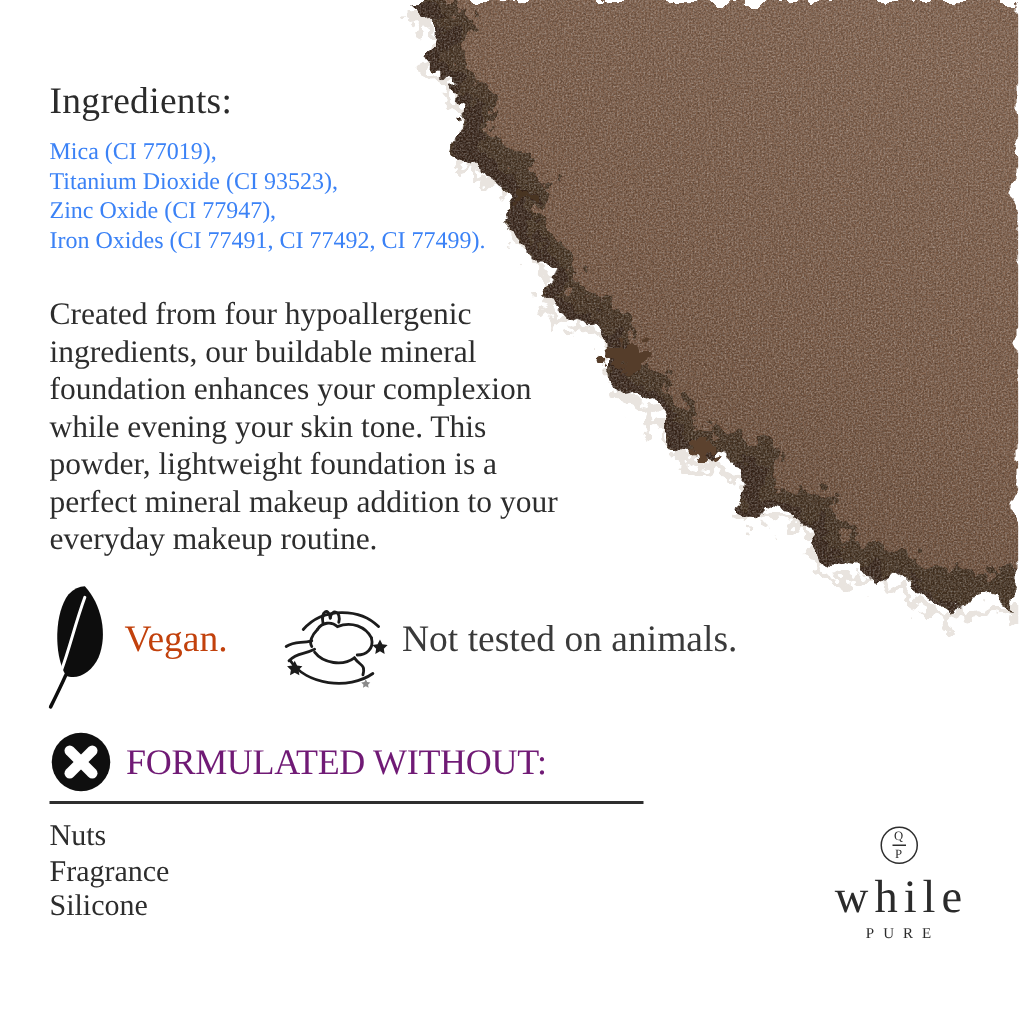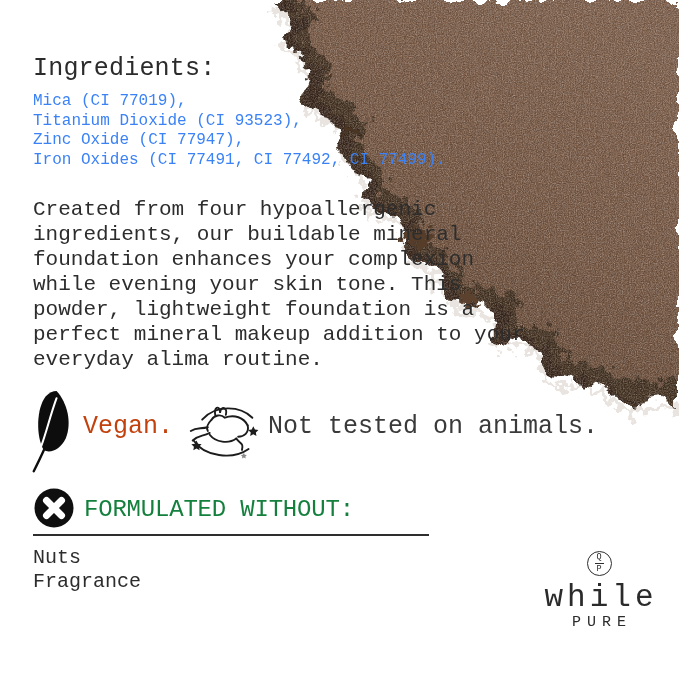--- a/index.html
+++ b/index.html
@@ -1,44 +1,44 @@
 <!DOCTYPE html>
 <html><head>
 <meta charset="utf-8">
 <style>
   html,body{margin:0;padding:0;background:#fff;}
   .page{position:relative;width:679px;height:679px;background:#ffffff;overflow:hidden;
-        font-family:Liberation Mono, monospace;color:#2e2e2e;}
+        font-family:Liberation Serif, serif;color:#2e2e2e;}
   
   .powder{position:absolute;top:0;left:0;width:679px;height:440px;pointer-events:none;}
   
   .ing-heading{position:absolute;left:33px;top:54px;font-size:25px;letter-spacing:.2px;color:#2b2b2b;}
   .ing-list{position:absolute;left:33px;top:92px;font-size:16px;line-height:19.5px;color:#3b82f6;}
   
   .desc{position:absolute;left:33px;top:197px;font-size:21px;line-height:25px;color:#2d2d2d;}
   
   .leaf{position:absolute;left:30px;top:390px;width:44px;height:84px;}
   .vegan-label{position:absolute;left:83px;top:413px;font-size:25px;line-height:28px;color:#c2410c;}
   .bunny{position:absolute;left:187px;top:401px;width:72px;height:60px;}
   .nta-label{position:absolute;left:268px;top:413px;font-size:25px;line-height:28px;color:#3a3a3a;}
   
   .fw-icon{position:absolute;left:34px;top:488px;width:40px;height:40px;}
   .fw-heading{position:absolute;left:84px;top:497px;font-size:24px;line-height:25px;
-              letter-spacing:-0.2px;color:#15803d;}
+              letter-spacing:-0.2px;color:#701a75;}
   .fw-rule{position:absolute;left:33px;top:534px;width:396px;height:2px;background:#2e2e2e;}
   .fw-col{position:absolute;top:546px;font-size:20px;line-height:23.5px;color:#2d2d2d;white-space:nowrap;}
   .fw-col1{left:33px;} .fw-col2{left:130px;} .fw-col3{left:268px;}
   
   .brand{position:absolute;left:543px;top:551px;width:112px;display:flex;flex-direction:column;align-items:center;}
   .monogram{width:25px;height:25px;border:1.4px solid #2e2e2e;border-radius:50%;
             display:flex;flex-direction:column;align-items:center;justify-content:center;box-sizing:border-box;}
   .monogram span{font-size:8.5px;line-height:8.5px;color:#2e2e2e;}
   .monogram .bar{width:9px;height:1.2px;background:#2e2e2e;margin:1px 0;}
   .brand-name{font-size:31px;line-height:30px;letter-spacing:4px;color:#2b2b2b;margin-top:7px;margin-left:4px;}
-  .brand-sub{font-size:15px;line-height:16px;letter-spacing:6px;color:#2b2b2b;margin-top:2px;margin-left:6px;}
+  .brand-sub{font-size:10px;line-height:16px;letter-spacing:6px;color:#2b2b2b;margin-top:2px;margin-left:6px;}
 </style>
 </head>
 <body>
 
 <div class="page">
 
   <svg class="powder" viewBox="0 0 679 440" width="679" height="440" aria-hidden="true">
     <defs>
       <linearGradient id="powgrad" x1="12%" y1="95%" x2="88%" y2="5%">
         <stop offset="0" stop-color="#3f2c1e"></stop>
@@ -101,21 +101,21 @@
     <div>Iron Oxides (CI 77491, CI 77492, CI 77499).</div>
   </div>
 
   <div class="desc">
     <div>Created from four hypoallergenic</div>
     <div>ingredients, our buildable mineral</div>
     <div>foundation enhances your complexion</div>
     <div>while evening your skin tone. This</div>
     <div>powder, lightweight foundation is a</div>
     <div>perfect mineral makeup addition to your</div>
-    <div>everyday alima routine.</div>
+    <div>everyday makeup routine.</div>
   </div>
 
   <svg class="leaf" viewBox="0 0 46 92" aria-hidden="true">
     <path d="M28,1 C40,14 45,36 38,53 C33,64 22,70 14,66 C5,50 6,20 16,7 C20,3 24,1 28,1 Z" fill="#0d0d0d"></path>
     <path d="M11,62 C17,46 21,28 28,9" fill="none" stroke="#ffffff" stroke-width="2.2" stroke-linecap="round"></path>
     <path d="M14,66 C10,75 7,81 3,89" fill="none" stroke="#0d0d0d" stroke-width="2.6" stroke-linecap="round"></path>
   </svg>
   <div class="vegan-label">Vegan.</div>
 
   <svg class="bunny" viewBox="0 0 76 62" aria-hidden="true">
@@ -142,20 +142,21 @@
     <circle cx="20" cy="20" r="19.5" fill="#0f0f0f"></circle>
     <line x1="12.5" y1="12.5" x2="27.5" y2="27.5" stroke="#ffffff" stroke-width="7" stroke-linecap="round"></line>
     <line x1="27.5" y1="12.5" x2="12.5" y2="27.5" stroke="#ffffff" stroke-width="7" stroke-linecap="round"></line>
   </svg>
   <div class="fw-heading">FORMULATED WITHOUT:</div>
   <div class="fw-rule"></div>
 
   <div class="fw-col fw-col1">
     <div>Nuts</div>
     <div>Fragrance</div>
+    <div>Silicone</div>
   </div>
 
   <div class="brand">
     <div class="monogram">
       <span>Q</span>
       <div class="bar"></div>
       <span>P</span>
     </div>
     <div class="brand-name">while</div>
     <div class="brand-sub">PURE</div>

